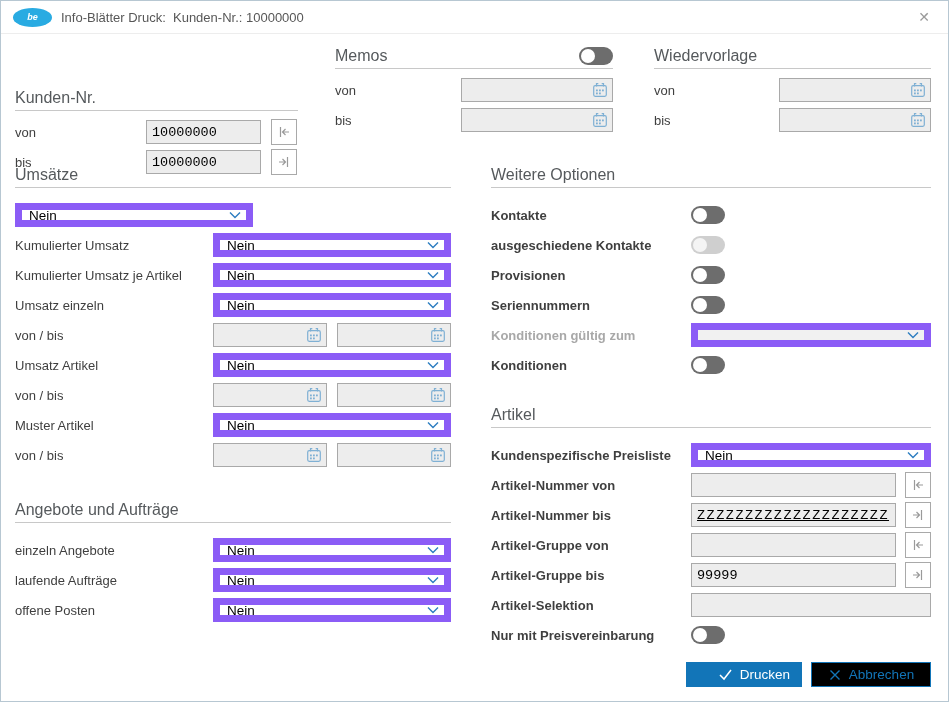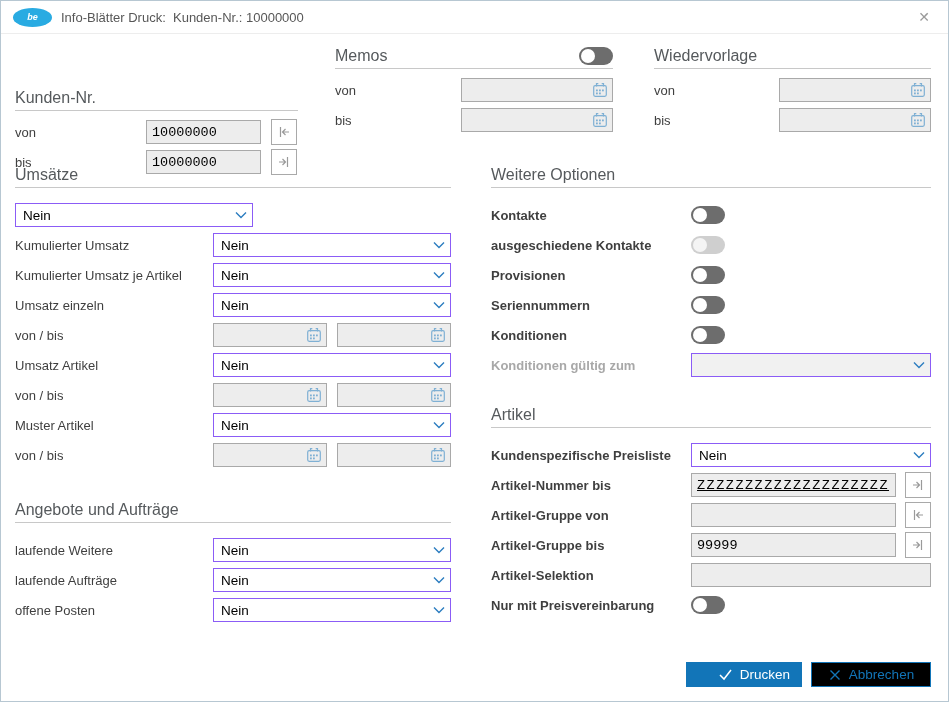--- a/index.html
+++ b/index.html
@@ -14,21 +14,21 @@
   .sec-h{height:21px;font-size:16px;color:#55595c;border-bottom:1px solid #c8c8c8;padding-bottom:0;display:flex;align-items:flex-start;justify-content:space-between;}
   .rows{margin-top:9px;}
   .rows.big-gap{margin-top:15px;}
   .row{display:flex;align-items:center;height:24px;margin-bottom:6px;}
   .lbl{font-size:13px;color:#3f3f3f;flex:none;}
   .lbl.muted{color:#a8a8a8;}
   
   .inp{box-sizing:border-box;height:24px;background:#ededed;border:1px solid #a9a9a9;font-family:Liberation Mono, monospace;font-size:13.5px;color:#000;padding:0 5px;outline:none;}
   .inp.u{text-decoration:underline;letter-spacing:1.5px;}
   .datef{box-sizing:border-box;height:24px;background:#ededed;border:1px solid #a9a9a9;display:flex;align-items:center;justify-content:flex-end;padding:0 4px;cursor:pointer;}
-  .dd{box-sizing:border-box;height:24px;background:#fff;border:1px solid #8b5cf6;display:flex;align-items:center;padding:0 4px 0 7px;cursor:pointer;}
+  .dd{box-sizing:border-box;height:24px;background:#fff;border:7px solid #8b5cf6;display:flex;align-items:center;padding:0 4px 0 7px;cursor:pointer;}
   .dd .val{font-size:13.5px;color:#000;flex:1;}
   .dd.dis{background:#f1f1f1;}
   .navbtn{box-sizing:border-box;width:26px;height:26px;background:#fff;border:1px solid #a9a9a9;display:flex;align-items:center;justify-content:center;cursor:pointer;flex:none;}
   .toggle{width:34px;height:18px;border-radius:10px;background:#6d6d6d;position:relative;cursor:pointer;flex:none;}
   .toggle .knob{position:absolute;left:2px;top:2px;width:14px;height:14px;border-radius:50%;background:#fff;}
   .toggle.dis{background:#cfcfcf;cursor:default;}
   .toggle.dis .knob{background:#f4f4f4;}
   .gap{width:10px;flex:none;}
   
   .lbl-kn{width:131px;} .ctl-kn{width:115px;}
@@ -315,21 +315,21 @@
       </div>
     </div>
   </div>
 
   <div class="section" style="left:14px;top:500px;width:436px;">
     <div class="sec-h">
         <span>Angebote und Aufträge</span>
       </div>
     <div class="rows big-gap">
       <div class="row">
-        <span class="lbl lbl-l">laufende Weitere</span>
+        <span class="lbl lbl-l">einzeln Angebote</span>
         <span class="dd ctl-l">
             <span class="val">Nein</span>
             <svg width="14" height="14" viewBox="0 0 14 14">
               <path d="M2 4.5L7 9.5L12 4.5" fill="none" stroke="#2c7dc0" stroke-width="1.4"></path>
             </svg>
           </span>
       </div>
       <div class="row">
         <span class="lbl lbl-l">laufende Aufträge</span>
         <span class="dd ctl-l">
@@ -369,53 +369,63 @@
           </span>
       </div>
       <div class="row">
         <span class="lbl lbl-r">Provisionen</span>
         <span class="toggle">
             <span class="knob"></span>
           </span>
       </div>
       <div class="row">
         <span class="lbl lbl-r">Seriennummern</span>
-        <span class="toggle">
-            <span class="knob"></span>
-          </span>
-      </div>
-      <div class="row">
-        <span class="lbl lbl-r">Konditionen</span>
         <span class="toggle">
             <span class="knob"></span>
           </span>
       </div>
       <div class="row">
         <span class="lbl lbl-r muted">Konditionen gültig zum</span>
         <span class="dd dis ctl-r">
             <span class="val"></span>
             <svg width="14" height="14" viewBox="0 0 14 14">
               <path d="M2 4.5L7 9.5L12 4.5" fill="none" stroke="#2c7dc0" stroke-width="1.4"></path>
             </svg>
           </span>
       </div>
+      <div class="row">
+        <span class="lbl lbl-r">Konditionen</span>
+        <span class="toggle">
+            <span class="knob"></span>
+          </span>
+      </div>
     </div>
   </div>
 
   <div class="section" style="left:490px;top:405px;width:440px;">
     <div class="sec-h">
         <span>Artikel</span>
       </div>
     <div class="rows big-gap">
       <div class="row">
         <span class="lbl lbl-r">Kundenspezifische Preisliste</span>
         <span class="dd ctl-r">
             <span class="val">Nein</span>
             <svg width="14" height="14" viewBox="0 0 14 14">
               <path d="M2 4.5L7 9.5L12 4.5" fill="none" stroke="#2c7dc0" stroke-width="1.4"></path>
+            </svg>
+          </span>
+      </div>
+      <div class="row">
+        <span class="lbl lbl-r">Artikel-Nummer von</span>
+        <input class="inp ctl-r2" value="" style="">
+        <span class="gap" style="width:9px;"></span>
+        <span class="navbtn">
+            <svg width="16" height="16" viewBox="0 0 16 16">
+              <path d="M4.5 3v10M13 8H6.5M9.5 5L6.5 8l3 3" fill="none" stroke="#9a9a9a" stroke-width="1.2"></path>
             </svg>
           </span>
       </div>
       <div class="row">
         <span class="lbl lbl-r">Artikel-Nummer bis</span>
         <input class="inp u ctl-r2" value="ZZZZZZZZZZZZZZZZZZZZ" style="">
         <span class="gap" style="width:9px;"></span>
         <span class="navbtn">
             <svg width="16" height="16" viewBox="0 0 16 16">
               <path d="M11.5 3v10M3 8h6.5M6.5 5l3 3-3 3" fill="none" stroke="#9a9a9a" stroke-width="1.2"></path>

